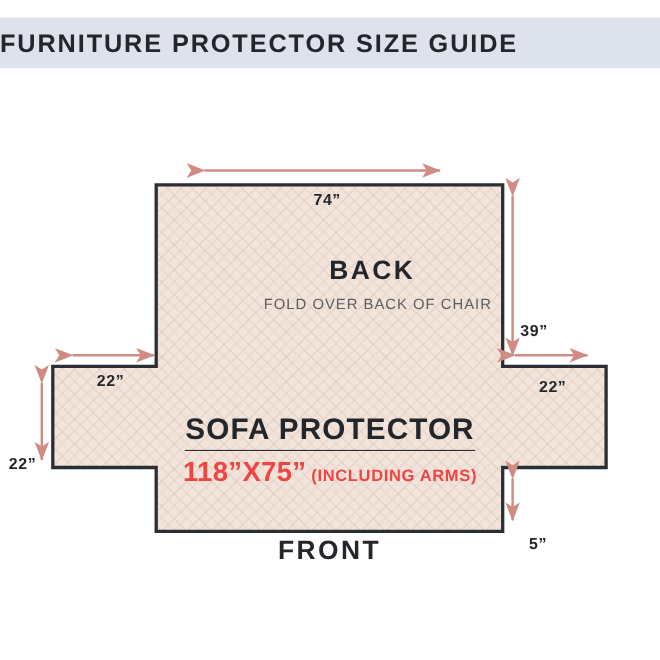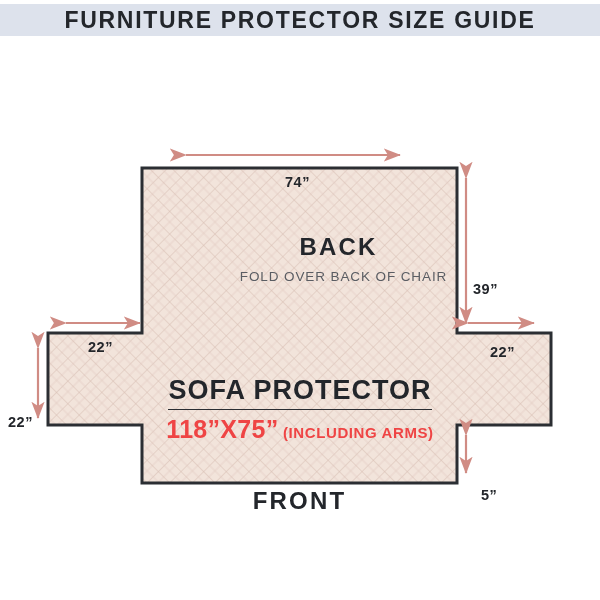--- a/index.html
+++ b/index.html
@@ -17,27 +17,26 @@
   .page {
     position: relative;
     width: 600px;
     height: 600px;
     background: #ffffff;
   }
   
   .header-band {
     position: absolute;
     left: 0;
-    top: 4px;
-    width: 600px;
-    height: 32px;
+    top: 16px;
+    width: 600px;
+    height: 46px;
     background: #dde2ec;
     display: flex;
     align-items: center;
-    justify-content: center;
   }
   .header-title {
     font-family: "Liberation Sans", sans-serif;
     font-size: 23px;
     font-weight: bold;
     letter-spacing: 1.7px;
     color: #23262b;
     white-space: nowrap;
   }
   
@@ -131,21 +130,21 @@
   .dim {
     position: absolute;
     white-space: nowrap;
     font-size: 14.5px;
     font-weight: bold;
     letter-spacing: 0.5px;
     color: #23262b;
     pointer-events: none;
   }
   .dim-74   { left: 285px; top: 133px; }
-  .dim-39   { left: 473px; top: 240px; }
+  .dim-39   { left: 473px; top: 252px; }
   .dim-22r  { left: 490px; top: 303px; }
   .dim-22tl { left: 88px;  top: 298px; }
   .dim-22l  { left: 8px;   top: 373px; }
   .dim-14   { left: 481px; top: 446px; }
 </style>
 </head>
 <body>
 
 <div class="page">
 

